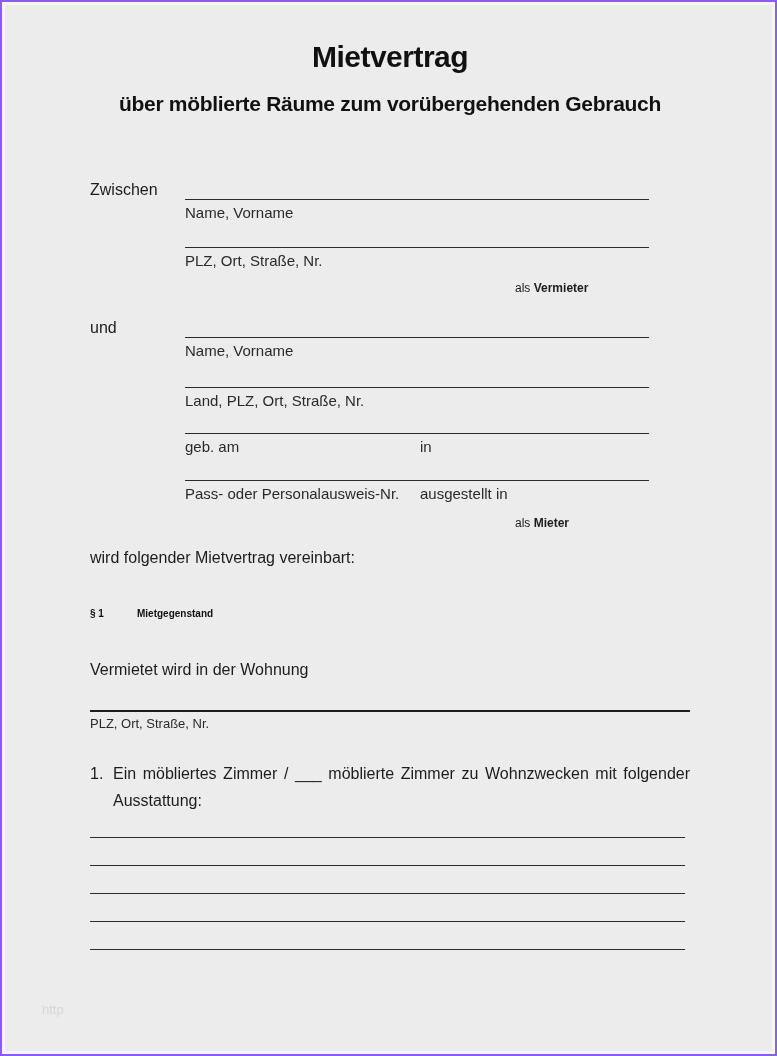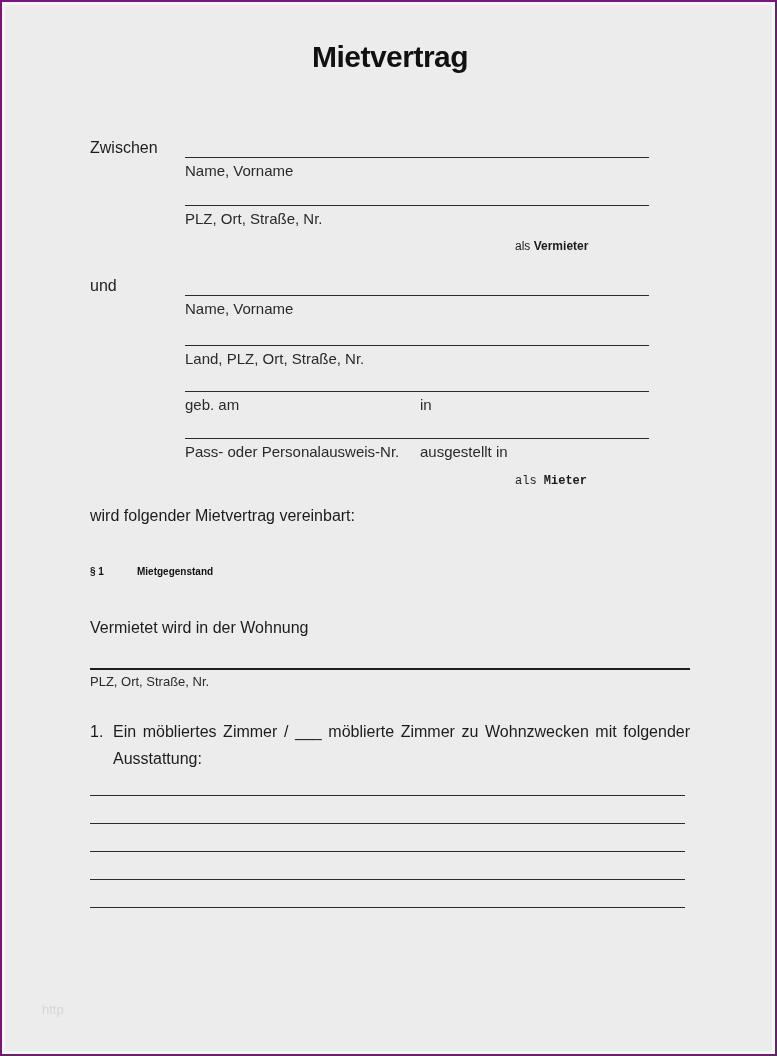--- a/index.html
+++ b/index.html
@@ -1,21 +1,21 @@
 <!DOCTYPE html>
 <html lang="de"><head>
 <meta charset="utf-8">
 <style>
   html,body { margin:0; padding:0; background:#e6e6e6; }
   .page {
     position:relative;
     width:777px; height:1056px;
     background:#ececec;
     box-sizing:border-box;
-    border:2px solid #701a75;
+    border:2px solid #8b5cf6;
     box-shadow: inset 0 0 0 3px #f6f6f6;
     font-family:"Liberation Sans", sans-serif;
     color:#1c1c1c;
     overflow:hidden;
   }
   .content { position:absolute; left:88px; right:85px; top:0; }
 
   h1.doc-title {
     margin:38px 0 0; text-align:center;
     font-size:30px; line-height:34px; font-weight:bold;
@@ -35,21 +35,21 @@
 
   .fline { height:24px; border-bottom:1px solid #2b2b2b; }
   .fline.h22 { height:22px; }
   .mt3 { margin-top:3px; } .mt5 { margin-top:5px; } .mt1 { margin-top:1px; } .mt2 { margin-top:2px; }
 
   .caption-row { display:flex; margin-top:5px; font-size:15px; line-height:15px; color:#2a2a2a; }
   .caption-row .cap1 { width:235px; }
   .caption-row .cap2 { flex:1; }
 
   .role-line { margin-top:12px; margin-left:330px; font-size:12px; line-height:17px; }
-  .role-line.mieter { margin-top:14px;font-family:Liberation Mono, monospace; }
+  .role-line.mieter { margin-top:14px; }
   .role-line .b { font-weight:bold; }
 
   p.intro { margin:16px 0 0; font-size:16px; line-height:19px; }
 
   h3.sec-head { margin:38px 0 0; font-size:10px; line-height:17px; font-weight:bold; color:#111; }
   .sec-num { display:inline-block; width:47px; }
 
   p.lead { margin:38px 0 0; font-size:16px; line-height:19px; }
 
   .wbox { border-top:2px solid #1e1e1e; height:0; }
@@ -72,20 +72,21 @@
     font-size:13px; color:#d6d6d6;
   }
 </style>
 </head>
 <body>
 
 <div class="page">
   <div class="content">
 
     <h1 class="doc-title">Mietvertrag</h1>
+    <h2 class="doc-subtitle">über möblierte Räume zum vorübergehenden Gebrauch</h2>
 
     <section class="parties">
 
       <div class="party-row">
         <div class="party-label">Zwischen</div>
         <div class="party-fields">
           <div class="fline"></div>
           <div class="caption-row">
             <span class="cap2">Name, Vorname</span>
           </div>

